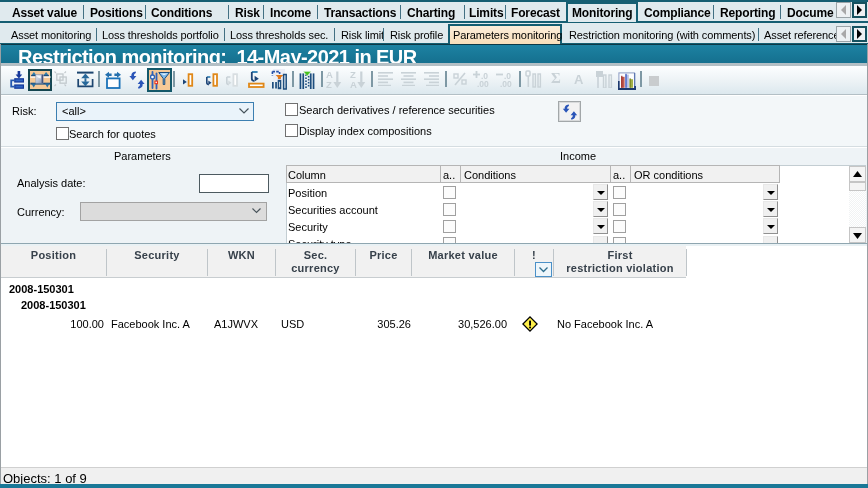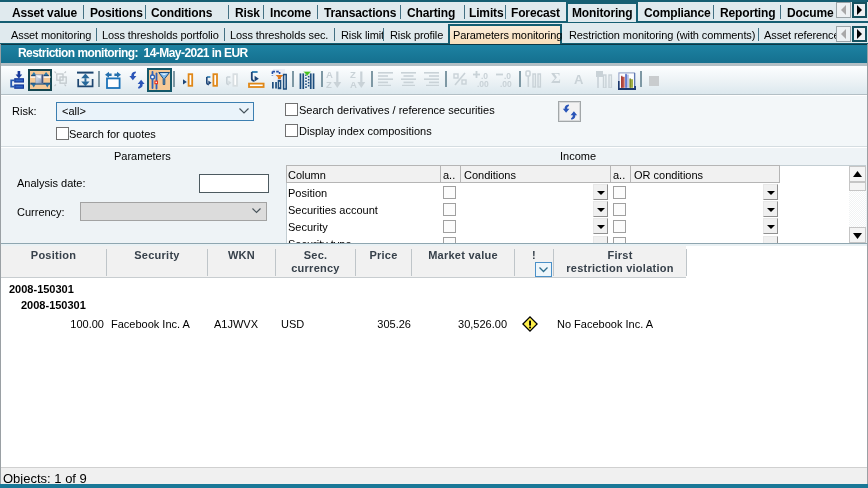--- a/index.html
+++ b/index.html
@@ -76,21 +76,21 @@
 <span class="abs t2" style="left:764px">Asset reference</span>
 <div class="abs navbtn" style="left:836px;top:26px"><svg width="13" height="14">
       <polygon points="9,2 4,7 9,12" fill="#a8a8a8"></polygon>
     </svg></div>
 <div class="abs navbtn act" style="left:852px;top:26px"><svg width="11" height="12">
       <polygon points="3,1 8,6 3,11" fill="#000"></polygon>
     </svg></div>
 
 <div class="abs" style="left:0;top:44px;width:868px;height:1px;background:#0d3947"></div>
 <div class="abs" style="left:1px;top:45px;width:866px;height:18px;background:linear-gradient(#1d82a2,#15708f)"></div>
-<span class="abs" style="left:18px;top:46px;font-weight:bold;font-size:12px;letter-spacing:-0.55px;color:#fff">Restriction monitoring:&nbsp; 14-May-2021 in EUR</span>
+<span class="abs" style="left:18px;top:46px;font-weight:bold;font-size:20px;letter-spacing:-0.55px;color:#fff">Restriction monitoring:&nbsp; 14-May-2021 in EUR</span>
 <div class="abs" style="left:1px;top:63px;width:866px;height:3px;background:#b3bfc5"></div>
 
 <div class="abs" id="toolbar" style="left:1px;top:66px;width:866px;height:29px;background:linear-gradient(#fcfeff,#ecf2f5 55%,#dce8ee);border-bottom:1px solid #b3bfc5"></div>
 <div class="abs tsep" style="left:98px"></div>
 <div class="abs tsep" style="left:173px"></div>
 <div class="abs tsep" style="left:292px"></div>
 <div class="abs tsep" style="left:321px"></div>
 <div class="abs tsep" style="left:371px"></div>
 <div class="abs tsep" style="left:445px"></div>
 <div class="abs tsep" style="left:519px"></div>

